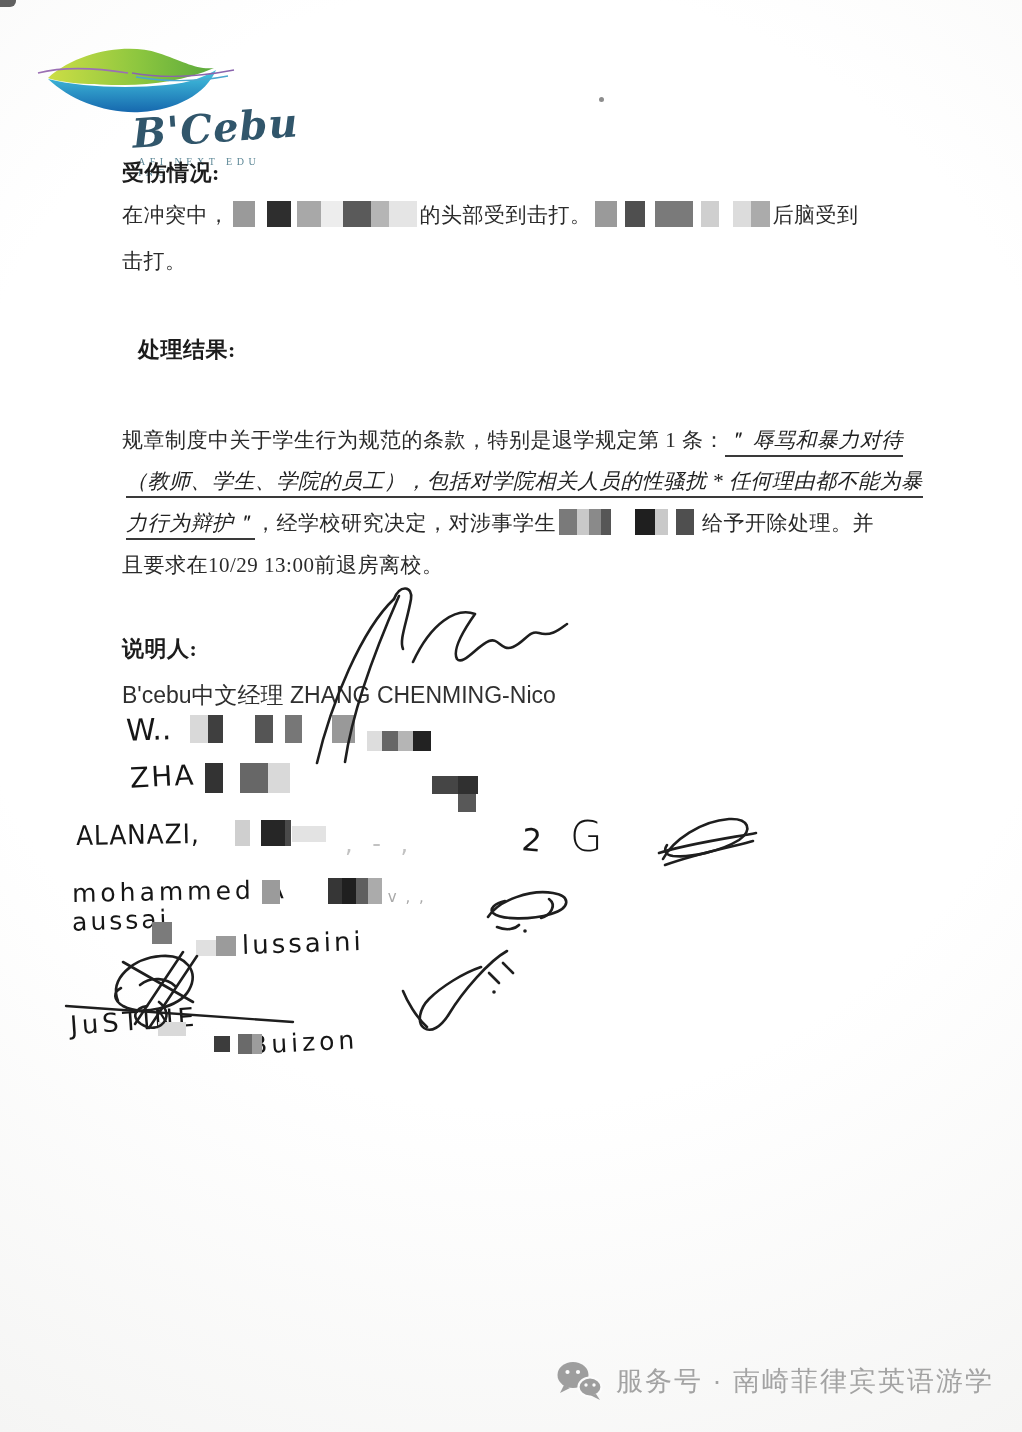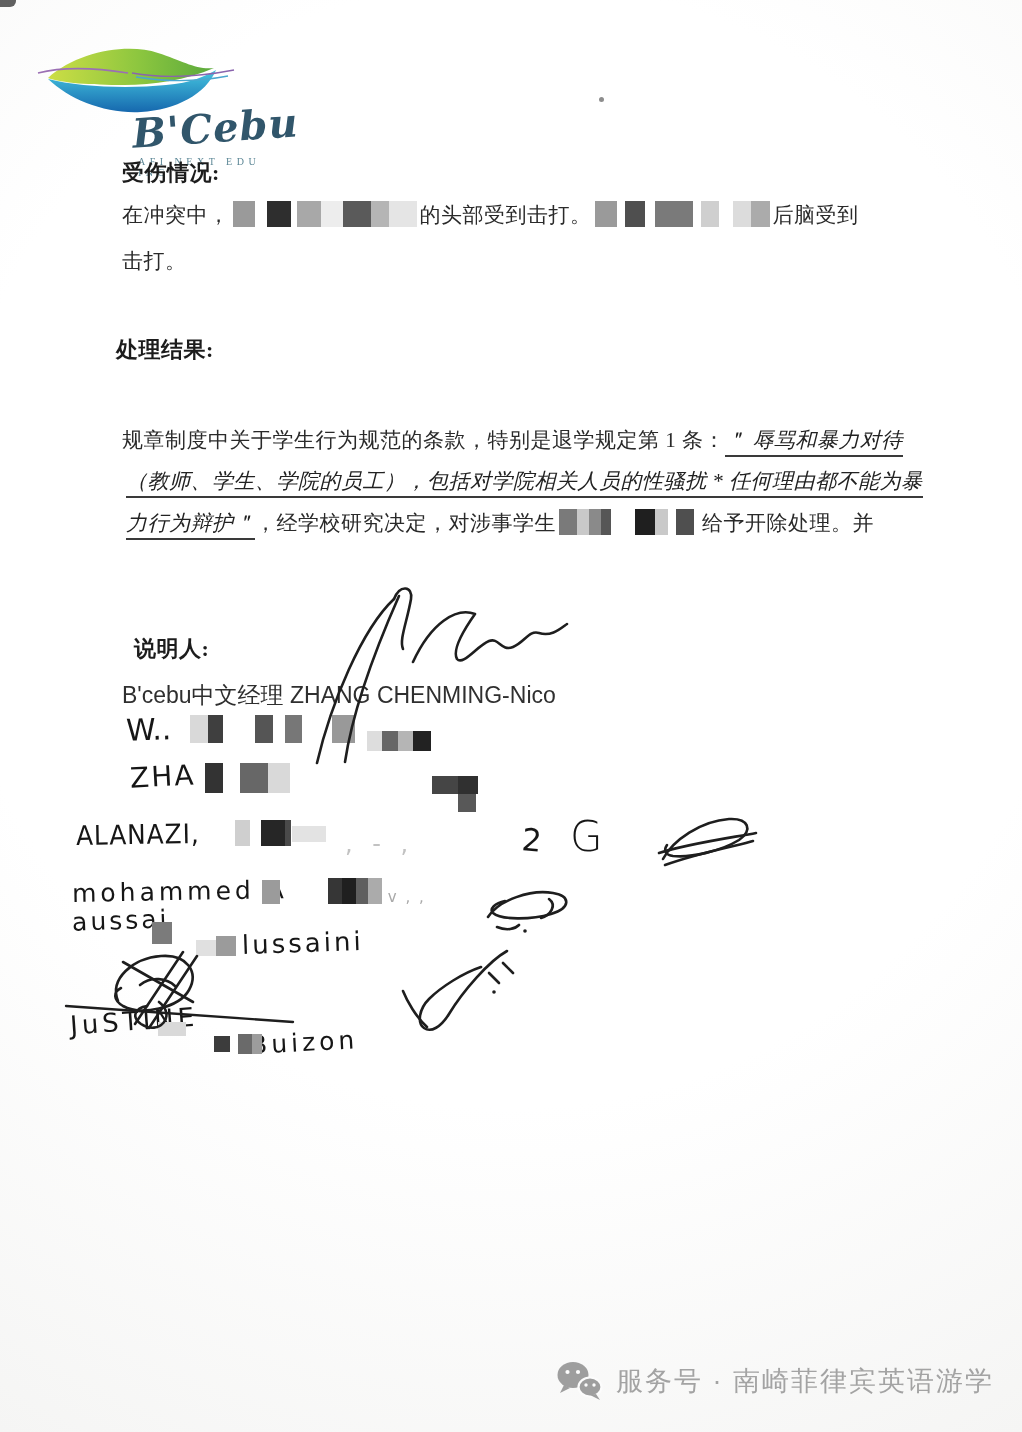--- a/index.html
+++ b/index.html
@@ -70,32 +70,33 @@
     <div class="brand">B'Cebu</div>
     <div class="tagline">AFI NEXT EDU INC</div>
   </div>
 
   <div class="ln hd" style="left:122px;top:158px;">受伤情况:</div>
   <div class="ln" style="left:122px;top:200px;">
     <span>在冲突中，</span><span class="mz" style="width:58px;background:linear-gradient(90deg,#9a9a9a 0 22px,rgba(0,0,0,0) 22px 34px,#2e2e2e 34px 58px);"></span><span class="mz" style="width:120px;background:linear-gradient(90deg,#a8a8a8 0 24px,#ededed 24px 46px,#5a5a5a 46px 74px,#b5b5b5 74px 92px,#e5e5e5 92px 120px);"></span><span>的头部受到击打。</span><span class="mz" style="width:175px;background:linear-gradient(90deg,#9a9a9a 0 22px,rgba(0,0,0,0) 22px 30px,#4f4f4f 30px 50px,rgba(0,0,0,0) 50px 60px,#7a7a7a 60px 98px,rgba(0,0,0,0) 98px 106px,#cfcfcf 106px 124px,rgba(0,0,0,0) 124px 138px,#dcdcdc 138px 156px,#ababab 156px 175px);"></span><span>后脑受到</span>
   </div>
   <div class="ln" style="left:122px;top:246px;text-align:right;">击打。</div>
 
-  <div class="ln hd" style="left:116px;top:335px;font-family:Liberation Serif, serif;">处理结果:</div>
+  <div class="ln hd" style="left:138px;top:335px;font-family:Liberation Serif, serif;">处理结果:</div>
   <div class="ln" style="left:122px;top:425px;">
     <span>规章制度中关于学生行为规范的条款，特别是退学规定第 1 条：</span><span class="quote">＂ 辱骂和暴力对待</span>
   </div>
   <div class="ln" style="left:126px;top:508px;">
     <span class="quote">力行为辩护＂</span><span>，经学校研究决定，对涉事学生</span><span class="mz" style="width:140px;background:linear-gradient(90deg,#7a7a7a 0 18px,#c9c9c9 18px 30px,#8a8a8a 30px 42px,#565656 42px 52px,rgba(0,0,0,0) 52px 76px,#1f1f1f 76px 96px,#c9c9c9 96px 109px,rgba(0,0,0,0) 109px 117px,#4f4f4f 117px 135px,rgba(0,0,0,0) 135px 140px);"></span><span>给予开除处理。并</span>
   </div>
   <div class="ln" style="left:126px;top:466px;">
     <span class="quote">（教师、学生、学院的员工），包括对学院相关人员的性骚扰 * 任何理由都不能为暴</span>
   </div>
+  <div class="ln" style="left:122px;top:550px;">且要求在10/29 13:00前退房离校。</div>
 
-  <div class="ln hd" style="left:134px;top:634px;">说明人:</div>
+  <div class="ln hd" style="left:122px;top:634px;">说明人:</div>
   <div class="ln" style="left:122px;top:680px;font-family:'Liberation Sans','DejaVu Sans',sans-serif;font-size:23px;color:#2f2f2f;letter-spacing:0;">B'cebu中文经理 ZHANG CHENMING-Nico</div>
 
   <div class="hand" style="left:126px;top:712px;font-size:30px;transform:rotate(-2deg);">W..</div>
   <div class="hand" style="left:130px;top:760px;font-size:28px;letter-spacing:2px;transform:rotate(-3deg);">ZHA</div>
   <div class="hand" style="left:76px;top:820px;font-size:27px;letter-spacing:1px;transform:rotate(-1deg) scaleX(.92);transform-origin:left;">ALANAZI,</div>
   <div class="hand faint" style="left:345px;top:830px;font-size:24px;letter-spacing:6px;">, - ,</div>
   <div class="hand" style="left:522px;top:822px;font-size:31px;transform:rotate(5deg);">2</div>
   <div class="hand" style="left:570px;top:812px;font-size:42px;font-weight:300;">G</div>
   <div class="hand" style="left:72px;top:877px;font-size:25px;letter-spacing:4px;transform:rotate(-1deg);">mohammed A</div>
   <div class="hand faint" style="left:356px;top:888px;font-size:15px;letter-spacing:2px;color:#a9a9a9;">1 . v , ,</div>

